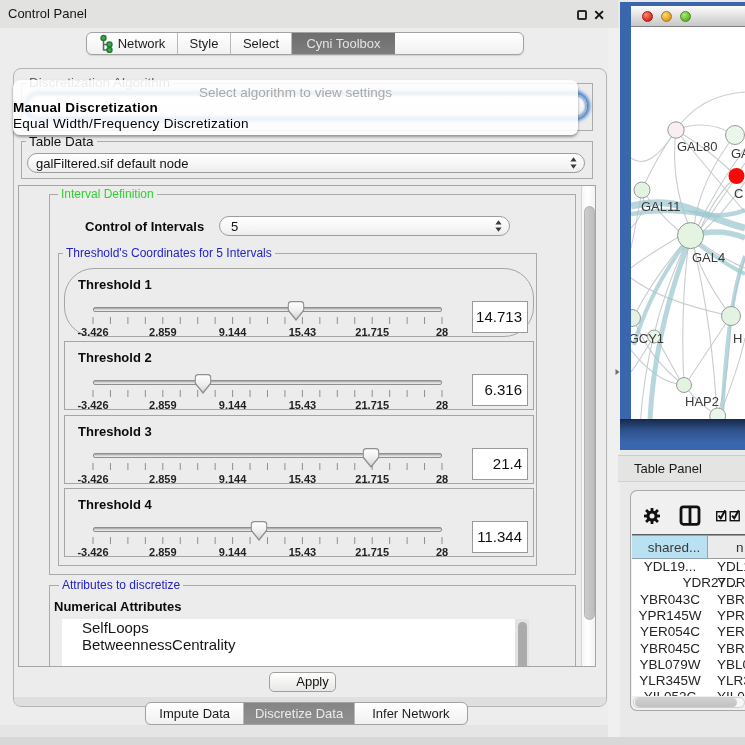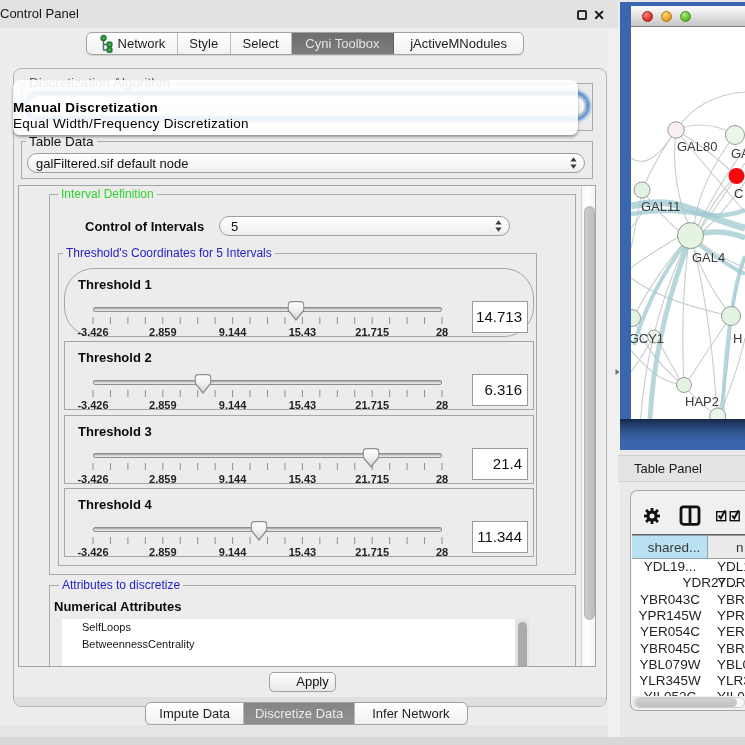--- a/index.html
+++ b/index.html
@@ -2,21 +2,21 @@
 <html><head><meta charset="utf-8">
 <style>
 * { margin:0; padding:0; box-sizing:border-box; font-family:"Liberation Sans",sans-serif; }
 html,body { width:745px; height:745px; overflow:hidden; }
 body { background:#e9e9e9; position:relative; }
 .abs { position:absolute; }
 
 
 #titlebar { left:0; top:0; width:618px; height:28px;
   background:#e2e2e0;
-  font-size:13px; color:#161616; line-height:28px; padding-left:0; }
+  font-size:13px; color:#161616; line-height:28px; padding-left:8px; }
 #winbtn-sq { left:577px; top:10px; width:10px; height:10px; border:2px solid #2a2a2a; border-radius:2px; }
 #winbtn-x { left:592px; top:3px; width:14px; height:24px; font-size:14px; font-weight:bold; color:#111; line-height:24px; text-align:center; }
 
 
 .seg { display:flex; background:linear-gradient(#ffffff,#f1f1f1); border:1px solid #a2a2a2;
   border-radius:6px; height:23px; font-size:13px; color:#1c1c1c; box-shadow:0 1px 1px rgba(0,0,0,0.12); }
 .seg > div { display:flex; align-items:center; justify-content:center; border-right:1px solid #b9b9b9; }
 .seg > div:last-child { border-right:none; }
 .seg .sel { background:linear-gradient(#6e6e6e,#7d7d7d); color:#e4e4e4; }
 #toptabs { left:86px; top:32px; width:438px; }
@@ -48,21 +48,21 @@
 .valbox { position:absolute; left:407px; top:32px; width:56px; height:32px; background:#ffffff; border:1px solid #999999;
   font-size:15px; color:#111; text-align:right; line-height:30px; padding-right:5px; }
 .ticks { position:absolute; left:0; top:0; }
 .tlabel { position:absolute; top:57px; font-size:11px; font-weight:bold; color:#222; transform:translateX(-50%); }
 .thumb { position:absolute; top:32px; width:17px; height:20px; transform:translateX(-50%); }
 
 #applybtn { left:269px; top:672px; width:67px; height:20px; background:linear-gradient(#ffffff,#e7e7e5);
   border:1px solid #9f9f9f; border-radius:5px; font-size:13px; color:#111; text-align:center; line-height:18px;padding-left:20px; }
 
 
-#numlist2 { left:43px; top:433px; width:453px; height:47px; background:#ffffff; overflow:hidden; font-size:11px; color:#161616; }
+#numlist2 { left:43px; top:433px; width:453px; height:47px; background:#ffffff; overflow:hidden; font-size:15px; color:#161616; }
 #numlist2 div { padding-left:20px; height:17px; line-height:17px; }
 
 
 #divider { left:608px; top:28px; width:12px; height:709px; background:#f0f0f0; }
 #netframe { left:620px; top:2px; width:125px; height:448px; background:#3a66ae; }
 #nettitle { left:11px; top:4px; width:114px; height:21px; background:linear-gradient(#fcfcfc,#c7c7c7); border-bottom:1px solid #808080; }
 .light { position:absolute; top:5px; width:11px; height:11px; border-radius:50%; }
 #netcanvas { left:11px; top:25px; width:114px; height:392px; background:#ffffff; }
 #netshadow { left:0px; top:417px; width:125px; height:31px; background:linear-gradient(#16284a,#2e5088 35%,#3a66ae 75%); }
 
@@ -81,21 +81,20 @@
   <div style="width:91px;">
     <svg width="15" height="19" viewBox="0 0 15 19" style="margin-right:4px;">
       <path d="M4.5,5 L4.5,16.5 M4.5,10.5 L9,10.5 M4.5,16 L9,16" stroke="#5c6270" stroke-width="1.5" fill="none"></path>
       <circle cx="4.5" cy="4" r="2.5" fill="#44a848" stroke="#1e7a30" stroke-width="1.4"></circle>
       <circle cx="10.5" cy="10.5" r="2.5" fill="#44a848" stroke="#1e7a30" stroke-width="1.4"></circle>
       <circle cx="10.5" cy="16" r="2.5" fill="#44a848" stroke="#1e7a30" stroke-width="1.4"></circle>
     </svg>Network</div>
   <div style="width:53px;">Style</div>
   <div style="width:61px;">Select</div>
   <div style="width:103px;" class="sel">Cyni Toolbox</div>
-  <div style="width:129px;">jActiveMNodules</div>
 </div>
 
 <div class="abs" id="mainpanel"></div>
 <div class="abs" style="left:14px; top:697px; width:592px; height:9px; background:#dfdfdf; border-radius:0 0 7px 7px;"></div>
 
 <div class="abs groupbox" style="left:21px; top:83px; width:572px; height:48px;"></div>
 <div class="abs grouplbl" style="left:26px; top:75px; color:#555e66; font-size:13.5px;">Discretization Algorithm</div>
 <div class="abs combo" style="left:27px; top:94px; width:560px; height:24px; border-radius:12px; box-shadow:0 0 3.5px 3px #4585d2, inset 0 0 2px 1px #7aabe0;"></div>
 
 <div class="abs groupbox" style="left:21px; top:141px; width:572px; height:38px;"></div>
@@ -232,20 +231,21 @@
   <div class="abs" style="left:496px; top:433px; width:14px; height:47px; background:#e3e3e3;"></div>
   <div class="abs" style="left:499px; top:436px; width:9px; height:44px; background:#ababab; border-radius:5px 5px 0 0;"></div>
 
   <div class="abs" id="vscroll">
       <div class="abs" id="vthumb"></div>
     </div>
 </div>
 
 <div class="abs" style="left:13px; top:80px; width:565px; height:54.5px; background:rgba(255,255,255,0.88);
   border-radius:7px; box-shadow:0 2px 3px rgba(0,0,0,0.38);">
+  <div class="abs" style="left:0; top:6px; width:565px; font-size:13.5px; color:#a9a9a9; text-align:center; line-height:14px;">Select algorithm to view settings</div>
   <div class="abs" style="left:0; top:21px; font-size:13.5px; font-weight:bold; color:#000; line-height:14.5px; letter-spacing:0.3px;">Manual Discretization</div>
   <div class="abs" style="left:0; top:36px; font-size:13.5px; color:#000; line-height:15px; letter-spacing:0.3px;">Equal Width/Frequency Discretization</div>
 </div>
 
 <div class="abs" id="applybtn">Apply</div>
 <div class="abs seg" id="bottabs">
   <div style="width:99px;">Impute Data</div>
   <div style="width:111px;" class="sel">Discretize Data</div>
   <div style="width:113px;">Infer Network</div>
 </div>

